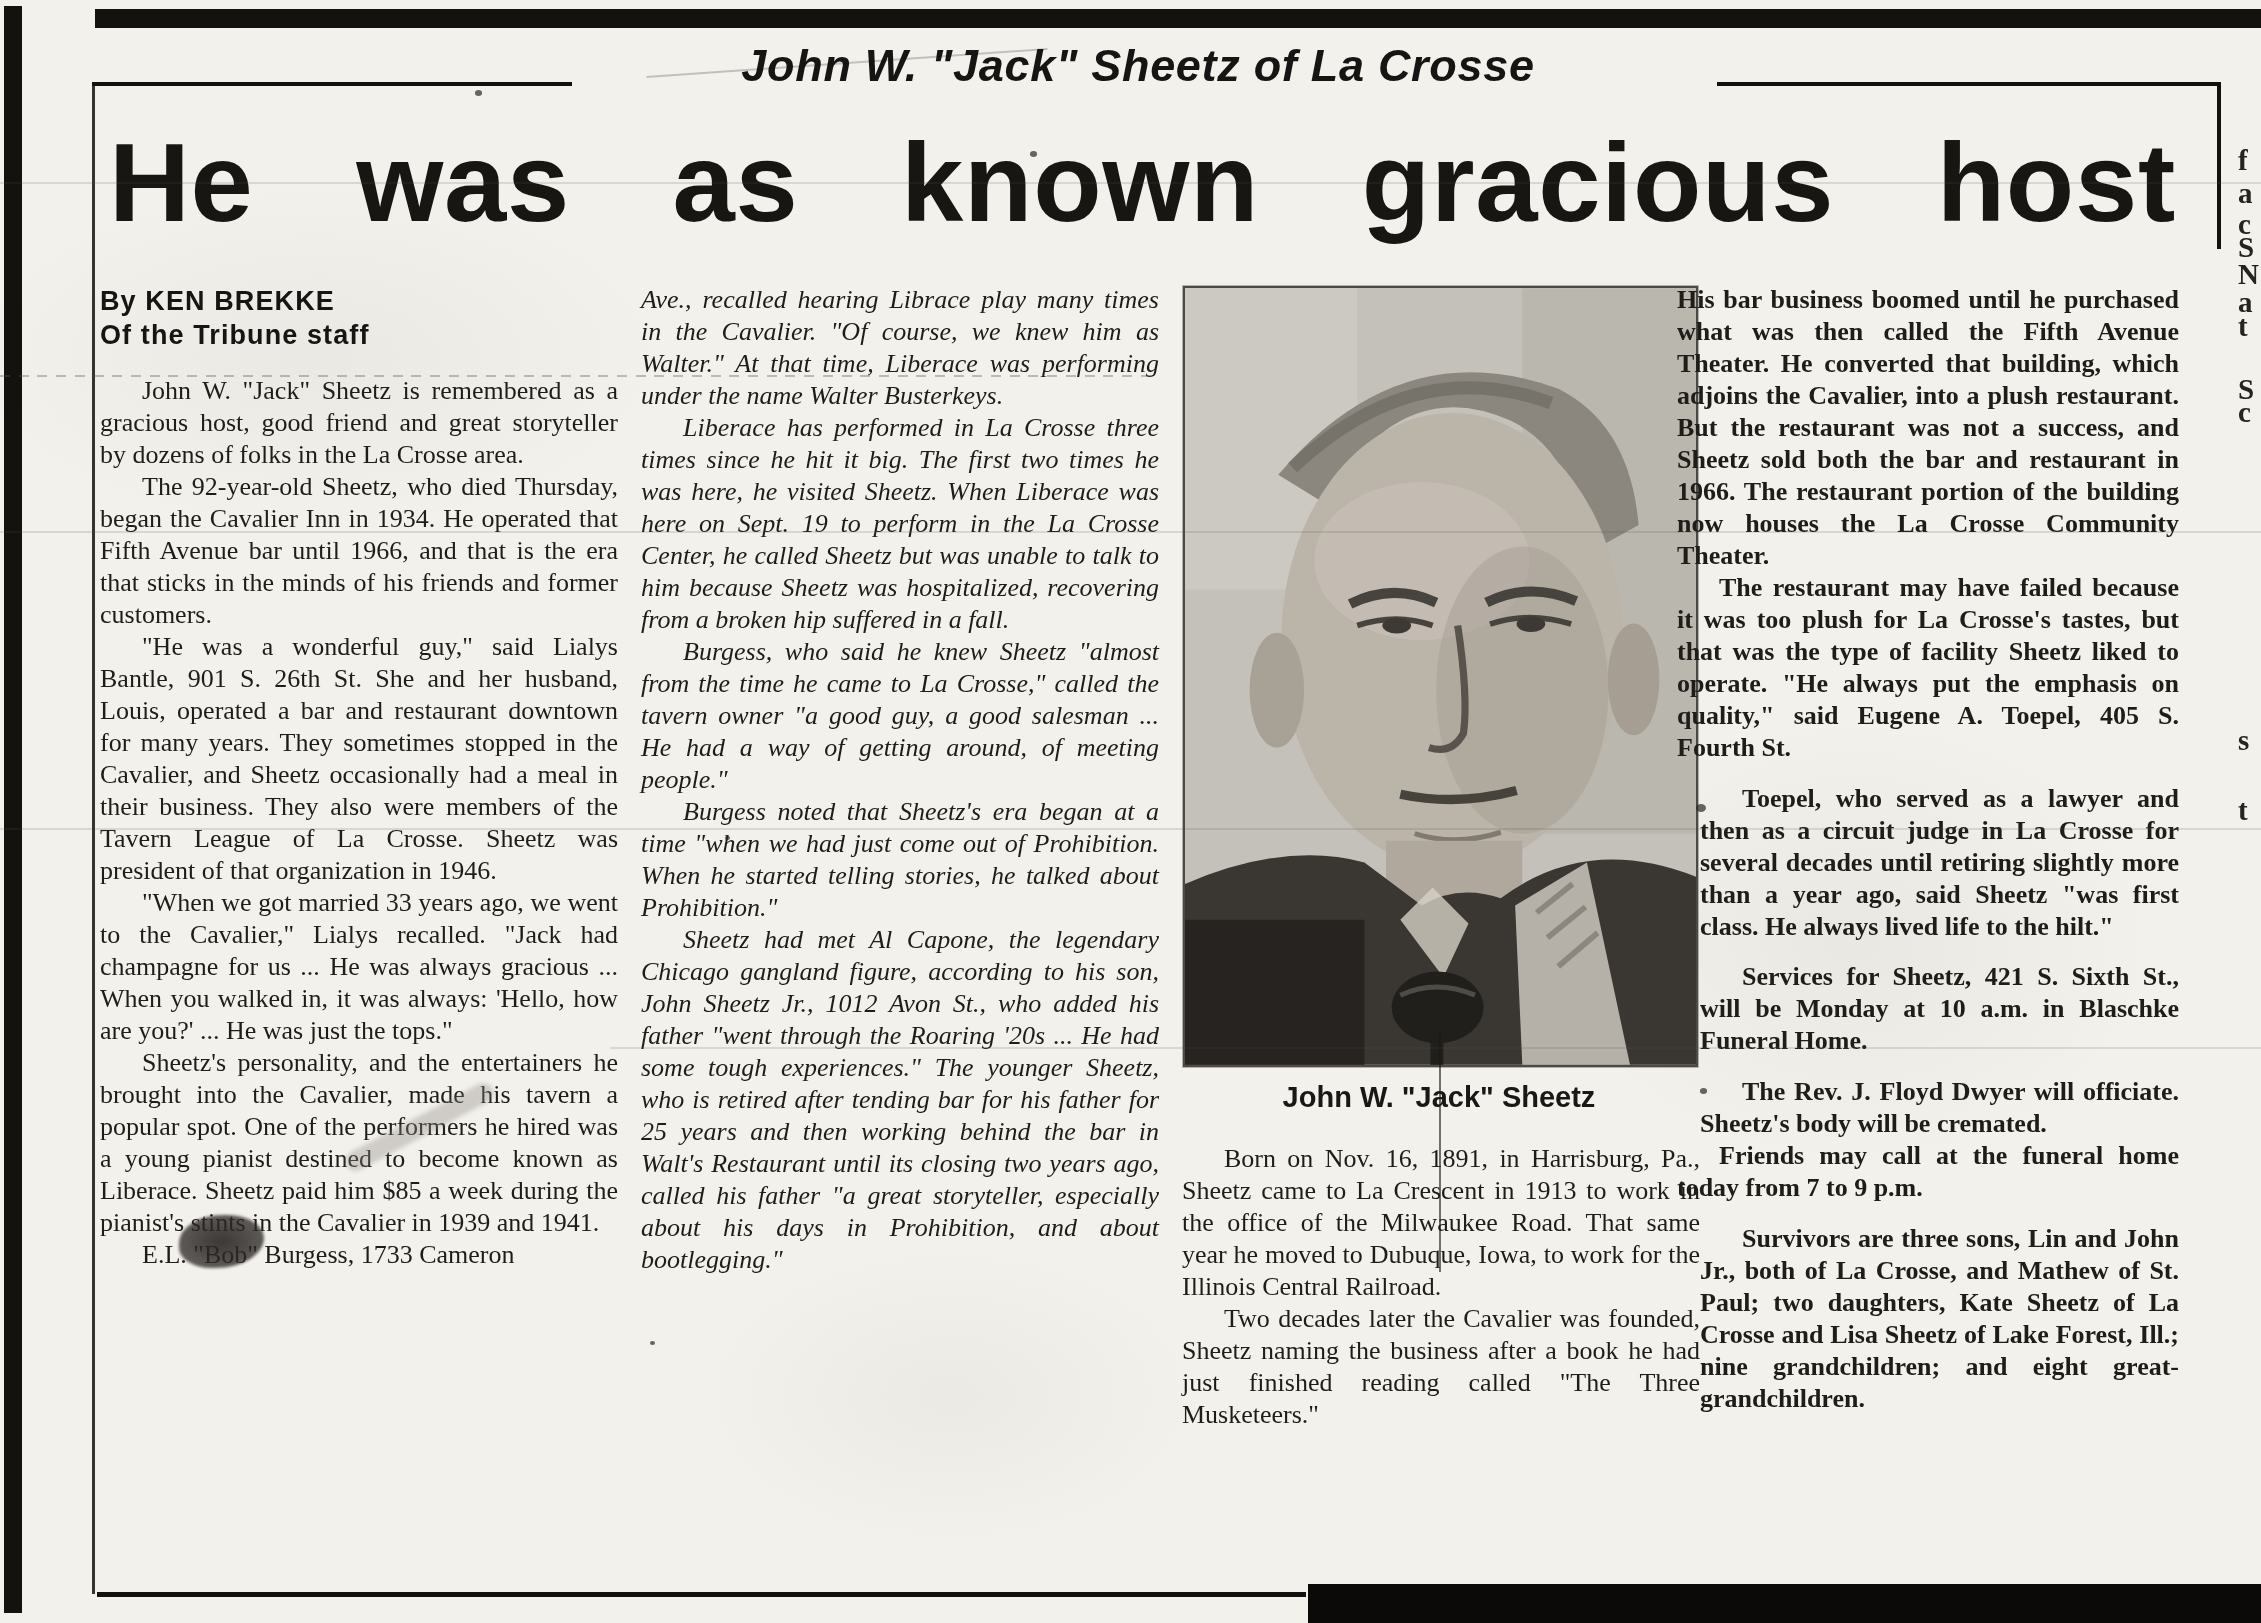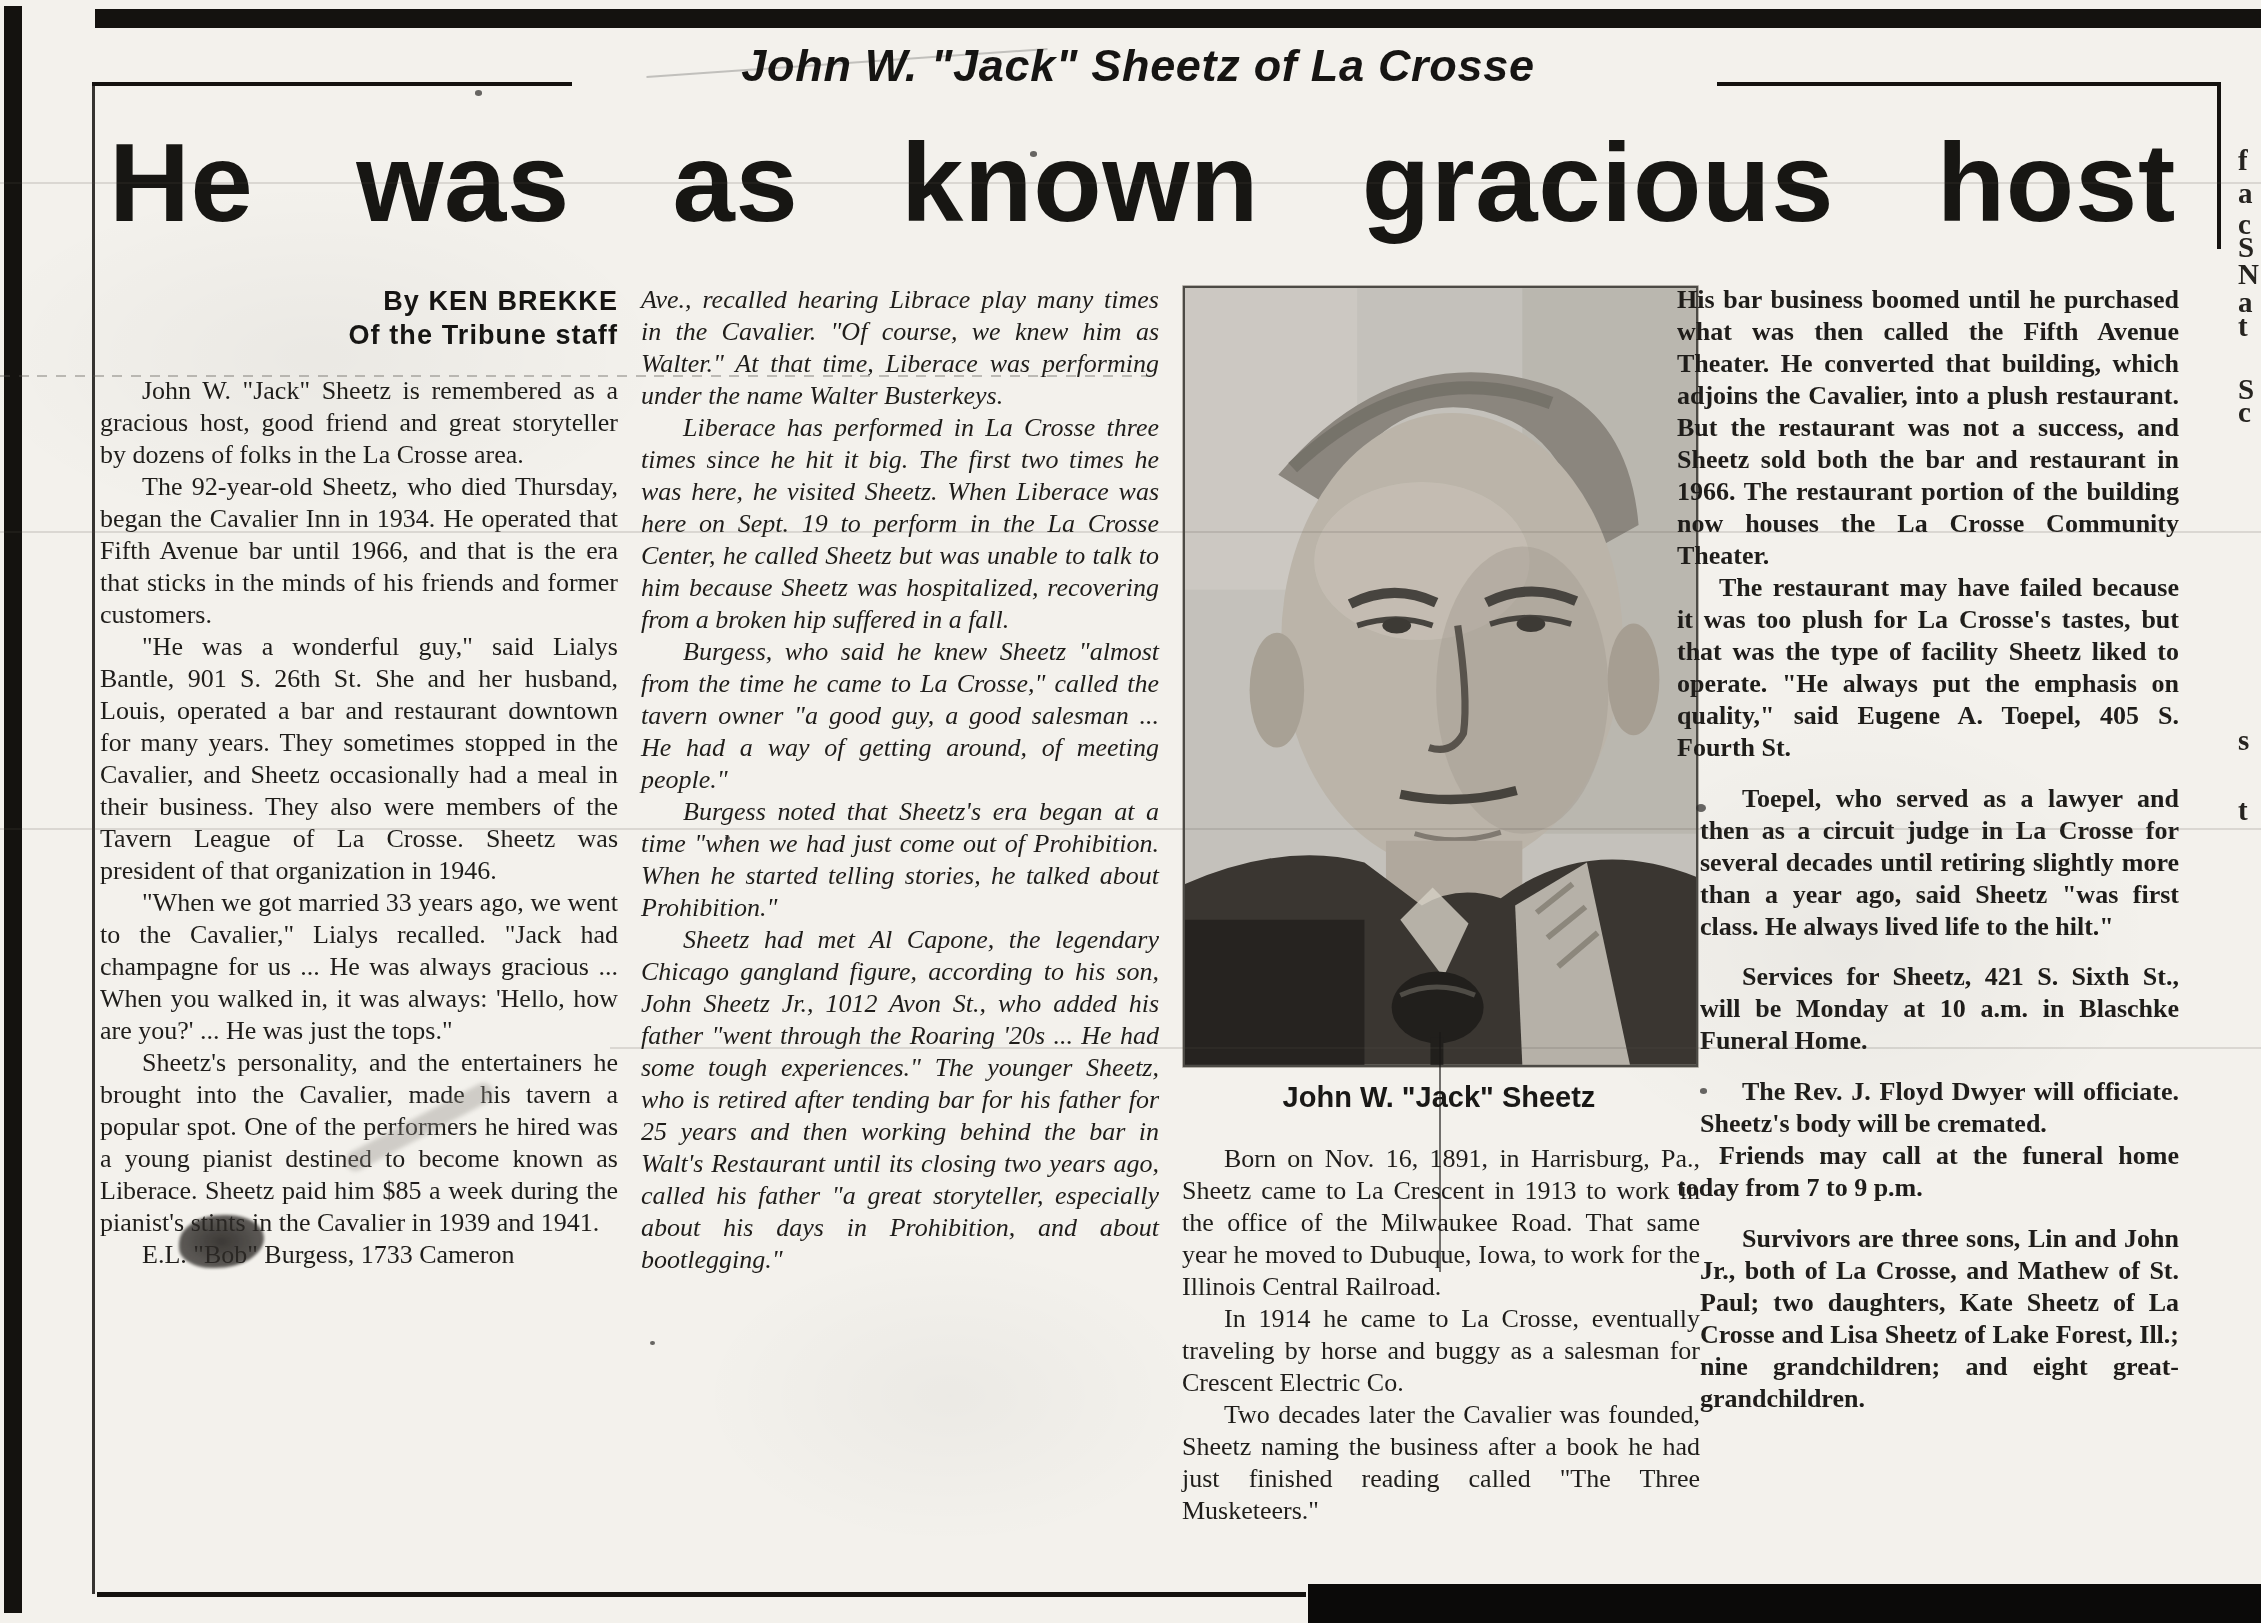--- a/index.html
+++ b/index.html
@@ -42,21 +42,21 @@
   }
   #col1{left:100px;}
   #col2{left:641px;font-style:italic;}
   #col3{left:1182px;top:1143px;}
   #col4{left:1677px;width:502px;font-weight:bold;}
   .col p{margin:0;text-indent:42px;}
   .col p.noindent{text-indent:0;}
   .col p.gap{margin-top:18.7px;margin-left:23px;}
   .byline{
     font-family:"Liberation Sans",sans-serif;font-weight:700;font-size:27px;
-    line-height:34px;letter-spacing:1.1px;text-align:right;margin-bottom:23px;color:#161513;
+    line-height:34px;letter-spacing:1.1px;text-align:left;margin-bottom:23px;color:#161513;
   }
   
   .photo{
     position:absolute;left:1183px;top:286px;width:511px;height:777px;
     border:2.2px solid #4a4843;box-shadow:0 0 0 0.7px #9a968e;
     filter:contrast(.96);overflow:hidden;background:#c9c6bf;
   }
   .photo svg{display:block;}
   .caption{
     position:absolute;left:1182px;top:1081px;width:514px;text-align:center;
@@ -167,21 +167,20 @@
         <ellipse cx="352" cy="1002" rx="64" ry="50" fill="#1d1b18"></ellipse>
         <path d="M300,985 Q350,962 404,985" stroke="#4d4a44" stroke-width="7" fill="none"></path>
         <rect x="342" y="1044" width="18" height="38" fill="#1d1b18"></rect>
       </g>
     </svg>
   </div>
   <div class="caption">John W. "Jack" Sheetz</div>
 
   <div class="col" id="col3">
     <p>Born on Nov. 16, 1891, in Harrisburg, Pa., Sheetz came to La Crescent in 1913 to work in the office of the Milwaukee Road. That same year he moved to Dubuque, Iowa, to work for the Illinois Central Railroad.</p>
-    <p>In 1914 he came to La Crosse, eventually traveling by horse and buggy as a salesman for Crescent Electric Co.</p>
     <p>Two decades later the Cavalier was founded, Sheetz naming the business after a book he had just finished reading called "The Three Musketeers."</p>
   </div>
 
   <div class="col" id="col4">
     <p class="noindent">His bar business boomed until he purchased what was then called the Fifth Avenue Theater. He converted that building, which adjoins the Cavalier, into a plush restaurant. But the restaurant was not a success, and Sheetz sold both the bar and restaurant in 1966. The restaurant portion of the building now houses the La Crosse Community Theater.</p>
     <p>The restaurant may have failed because it was too plush for La Crosse's tastes, but that was the type of facility Sheetz liked to operate. "He always put the emphasis on quality," said Eugene A. Toepel, 405 S. Fourth St.</p>
     <p class="gap">Toepel, who served as a lawyer and then as a circuit judge in La Crosse for several decades until retiring slightly more than a year ago, said Sheetz "was first class. He always lived life to the hilt."</p>
     <p class="gap">Services for Sheetz, 421 S. Sixth St., will be Monday at 10 a.m. in Blaschke Funeral Home.</p>
     <p class="gap">The Rev. J. Floyd Dwyer will officiate. Sheetz's body will be cremated.</p>
     <p>Friends may call at the funeral home today from 7 to 9 p.m.</p>

